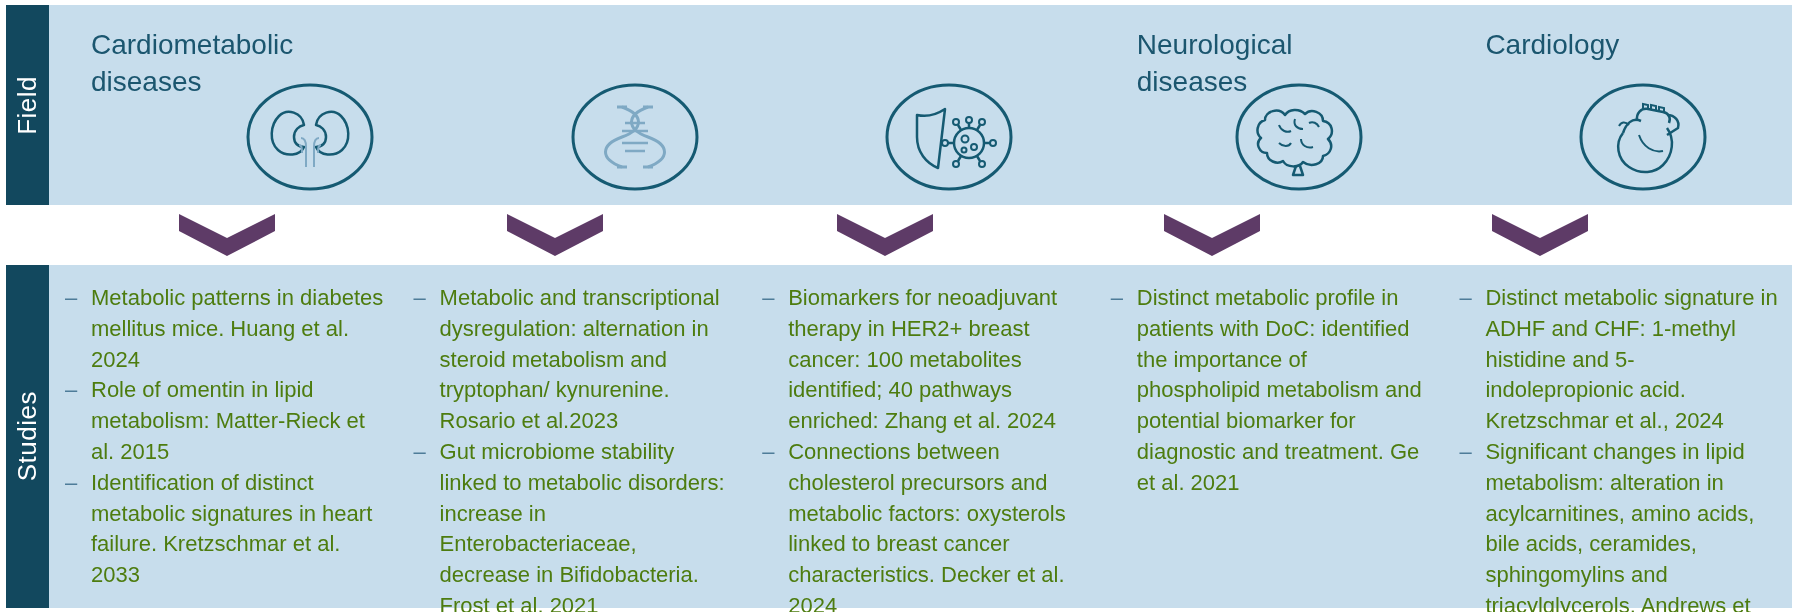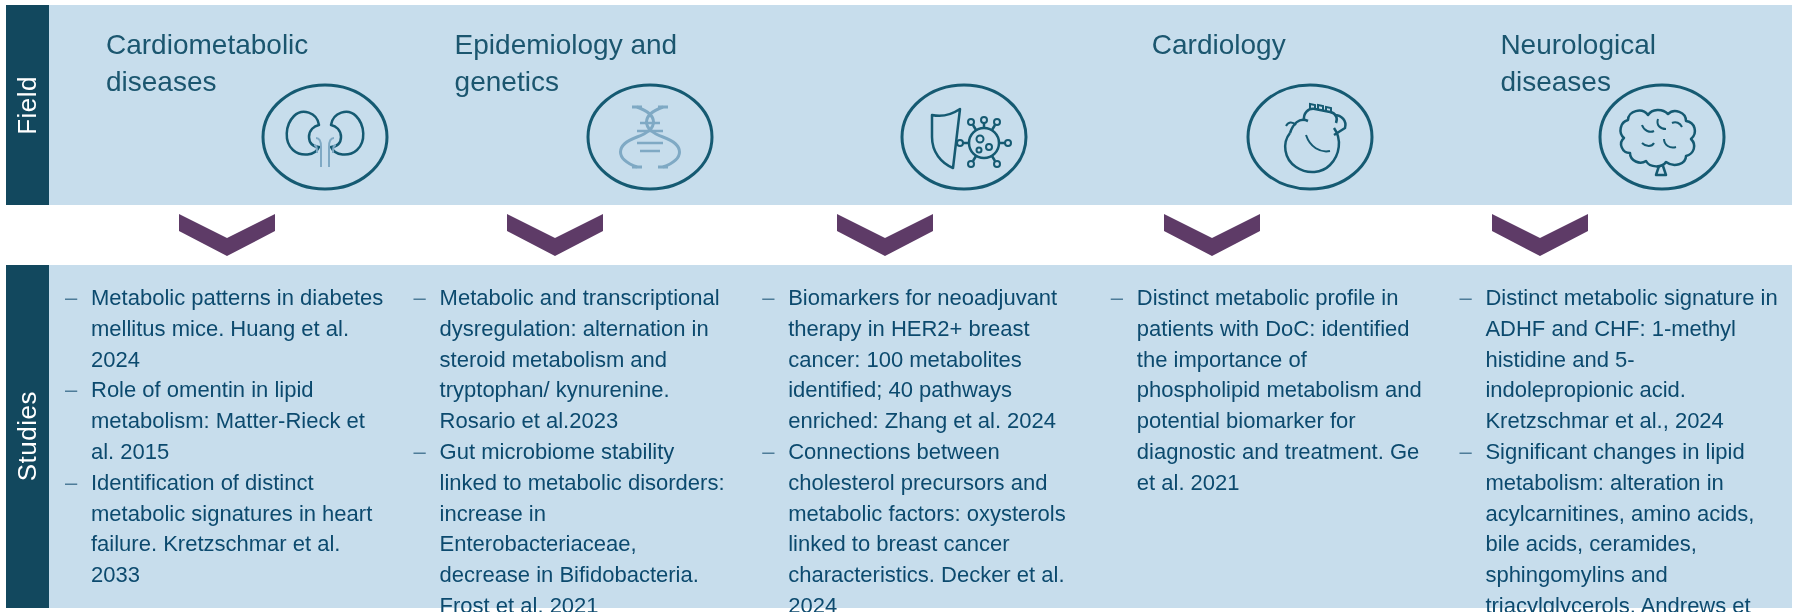--- a/index.html
+++ b/index.html
@@ -8,38 +8,38 @@
 
   .band { position:absolute; left:6px; width:1786px; display:flex; }
   .band-field { top:5px; height:200px; }
   .band-studies { top:265px; height:343px; }
 
   .sidebar { width:43px; min-width:43px; background:#12485e; display:flex; align-items:center; justify-content:center; }
   .vlabel { writing-mode:vertical-rl; transform:rotate(180deg); color:#ffffff; font-size:26px; letter-spacing:0.5px; }
 
   .content { flex:1; background:#c7ddec; display:grid; grid-template-columns:repeat(5,1fr); }
 
-  .field-col { position:relative; padding:22px 8px 12px 42px;margin-left:15px; }
+  .field-col { position:relative; padding:22px 8px 12px 42px; }
   .field-title { font-size:28px; line-height:1.32; color:#1b566f; max-width:258px; }
   .icon-wrap { position:absolute; top:76px; width:132px; height:112px; }
   .icon-pos-0 { left:195px; }
   .icon-pos-1 { left:171px; }
   .icon-pos-2 { left:137px; }
   .icon-pos-3 { left:138px; }
   .icon-pos-4 { left:134px; }
 
   .chevron-band { position:absolute; top:214px; left:6px; width:1786px; height:42px; }
   .chev { position:absolute; top:0; width:96px; height:42px; }
   .chev-0 { left:173px; } .chev-1 { left:501px; } .chev-2 { left:831px; }
   .chev-3 { left:1158px; } .chev-4 { left:1486px; }
 
   .studies-col { padding:18px 14px 0 16px; }
   .study { display:flex; align-items:flex-start; }
   .dash { width:26px; min-width:26px; font-size:22px; line-height:1.4; color:#4e7c99; }
-  .txt { font-size:22px; line-height:1.4; color:#0c4a6e; max-width:302px; }
+  .txt { font-size:22px; line-height:1.4; color:#4d7c0f; max-width:302px; }
 </style>
 </head>
 <body>
 
 <div class="page">
 
   <div class="band band-field">
     <div class="sidebar">
       <span class="vlabel">Field</span>
     </div>
@@ -54,21 +54,20 @@
             <path d="M72 44 C74 31 89 27 97 35 C106 44 107 61 98 69 C90 76 76 75 72 66 C78 66 82 62 82 56 C82 49 77 45 72 44 Z" stroke="#155a72" stroke-width="2.5" stroke-linejoin="round"></path>
             <path d="M57 57 C61 57 62 61 62 66 L62 86" stroke="#7fa9c4" stroke-width="2"></path>
             <path d="M75 57 C71 57 70 61 70 66 L70 86" stroke="#7fa9c4" stroke-width="2"></path>
             <path d="M55 64 C58 64 58 68 58 72" stroke="#7fa9c4" stroke-width="2"></path>
             <path d="M77 64 C74 64 74 68 74 72" stroke="#7fa9c4" stroke-width="2"></path>
           </svg>
         </div>
       </div>
 
       <div class="field-col">
-        <div class="field-title">Epidemiology and genetics</div>
         <div class="icon-wrap icon-pos-1">
           <svg width="132" height="112" viewBox="0 0 132 112" fill="none">
             <ellipse cx="66" cy="56" rx="62" ry="52" stroke="#155a72" stroke-width="3"></ellipse>
             <path d="M53 26 C75 34 75 48 53 56 C31 64 31 78 53 86" stroke="#7fa9c4" stroke-width="3"></path>
             <path d="M79 26 C57 34 57 48 79 56 C101 64 101 78 79 86" stroke="#7fa9c4" stroke-width="3"></path>
             <path d="M48 26 H58 M74 26 H84 M48 86 H58 M74 86 H84" stroke="#7fa9c4" stroke-width="3"></path>
             <path d="M56 42 H76 M53 50 H79 M53 62 H79 M56 70 H76" stroke="#7fa9c4" stroke-width="2.5"></path>
           </svg>
         </div>
       </div>
@@ -88,51 +87,51 @@
             <circle cx="99" cy="83" r="3" stroke="#155a72" stroke-width="2"></circle>
             <circle cx="86" cy="39" r="3" stroke="#155a72" stroke-width="2"></circle>
             <circle cx="82" cy="58" r="3.5" stroke="#155a72" stroke-width="2"></circle>
             <circle cx="91" cy="66" r="3" stroke="#155a72" stroke-width="2"></circle>
             <circle cx="81" cy="69" r="2.5" stroke="#155a72" stroke-width="2"></circle>
           </svg>
         </div>
       </div>
 
       <div class="field-col">
+        <div class="field-title">Neurological diseases</div>
+        <div class="icon-wrap icon-pos-3">
+          <svg width="132" height="112" viewBox="0 0 132 112" fill="none">
+            <ellipse cx="66" cy="56" rx="62" ry="52" stroke="#155a72" stroke-width="3"></ellipse>
+            <path d="M52 34 C46 26 32 30 32 39 C24 41 22 52 28 57 C22 62 26 72 34 72 C34 80 44 84 50 80 C54 87 66 87 70 81 C78 87 90 83 90 75 C98 73 101 64 95 58 C102 52 99 41 90 40 C90 31 78 27 72 33 C66 27 56 28 52 34 Z" stroke="#155a72" stroke-width="2.5" stroke-linejoin="round"></path>
+            <path d="M63 85 L60 94 L70 94 L67 85" stroke="#155a72" stroke-width="2.5" stroke-linejoin="round"></path>
+            <path d="M46 44 C48 50 54 52 58 50" stroke="#155a72" stroke-width="2"></path>
+            <path d="M62 38 C60 44 64 48 70 48" stroke="#155a72" stroke-width="2"></path>
+            <path d="M68 58 C68 64 74 68 80 66" stroke="#155a72" stroke-width="2"></path>
+            <path d="M46 62 C50 66 56 66 58 62" stroke="#155a72" stroke-width="2"></path>
+            <path d="M76 42 C80 40 84 42 86 46" stroke="#155a72" stroke-width="2"></path>
+          </svg>
+        </div>
+      </div>
+
+      <div class="field-col">
         <div class="field-title">Cardiology</div>
         <div class="icon-wrap icon-pos-4">
           <svg width="132" height="112" viewBox="0 0 132 112" fill="none">
             <ellipse cx="66" cy="56" rx="62" ry="52" stroke="#155a72" stroke-width="3"></ellipse>
             <path d="M46 52 C38 62 40 78 52 86 C64 94 78 92 86 84 C96 74 98 58 90 47" stroke="#155a72" stroke-width="2.5"></path>
             <path d="M46 52 C49 43 55 36 64 40" stroke="#155a72" stroke-width="2.5"></path>
             <path d="M60 40 C59 32 64 27 71 28 L86 31 C92 32 94 37 92 42" stroke="#155a72" stroke-width="2.5"></path>
             <path d="M66 28 L66 23 L71 24 L71 29 M74 29 L74 24 L79 25 L79 30 M82 30 L82 26 L87 27 L87 31" stroke="#155a72" stroke-width="2"></path>
             <path d="M90 34 C98 34 103 40 101 47 L90 54" stroke="#155a72" stroke-width="2.5"></path>
             <path d="M62 54 C66 66 76 72 86 70" stroke="#155a72" stroke-width="2"></path>
             <path d="M52 44 C48 40 44 41 42 45" stroke="#155a72" stroke-width="2"></path>
           </svg>
         </div>
       </div>
 
-      <div class="field-col">
-        <div class="field-title">Neurological diseases</div>
-        <div class="icon-wrap icon-pos-3">
-          <svg width="132" height="112" viewBox="0 0 132 112" fill="none">
-            <ellipse cx="66" cy="56" rx="62" ry="52" stroke="#155a72" stroke-width="3"></ellipse>
-            <path d="M52 34 C46 26 32 30 32 39 C24 41 22 52 28 57 C22 62 26 72 34 72 C34 80 44 84 50 80 C54 87 66 87 70 81 C78 87 90 83 90 75 C98 73 101 64 95 58 C102 52 99 41 90 40 C90 31 78 27 72 33 C66 27 56 28 52 34 Z" stroke="#155a72" stroke-width="2.5" stroke-linejoin="round"></path>
-            <path d="M63 85 L60 94 L70 94 L67 85" stroke="#155a72" stroke-width="2.5" stroke-linejoin="round"></path>
-            <path d="M46 44 C48 50 54 52 58 50" stroke="#155a72" stroke-width="2"></path>
-            <path d="M62 38 C60 44 64 48 70 48" stroke="#155a72" stroke-width="2"></path>
-            <path d="M68 58 C68 64 74 68 80 66" stroke="#155a72" stroke-width="2"></path>
-            <path d="M46 62 C50 66 56 66 58 62" stroke="#155a72" stroke-width="2"></path>
-            <path d="M76 42 C80 40 84 42 86 46" stroke="#155a72" stroke-width="2"></path>
-          </svg>
-        </div>
-      </div>
-
     </div>
   </div>
 
   <div class="chevron-band">
     <svg class="chev chev-0" viewBox="0 0 96 42">
         <polygon points="0,0 48,24 96,0 96,17 48,42 0,17" fill="#5e3b67"></polygon>
       </svg>
     <svg class="chev chev-1" viewBox="0 0 96 42">
         <polygon points="0,0 48,24 96,0 96,17 48,42 0,17" fill="#5e3b67"></polygon>
       </svg>

